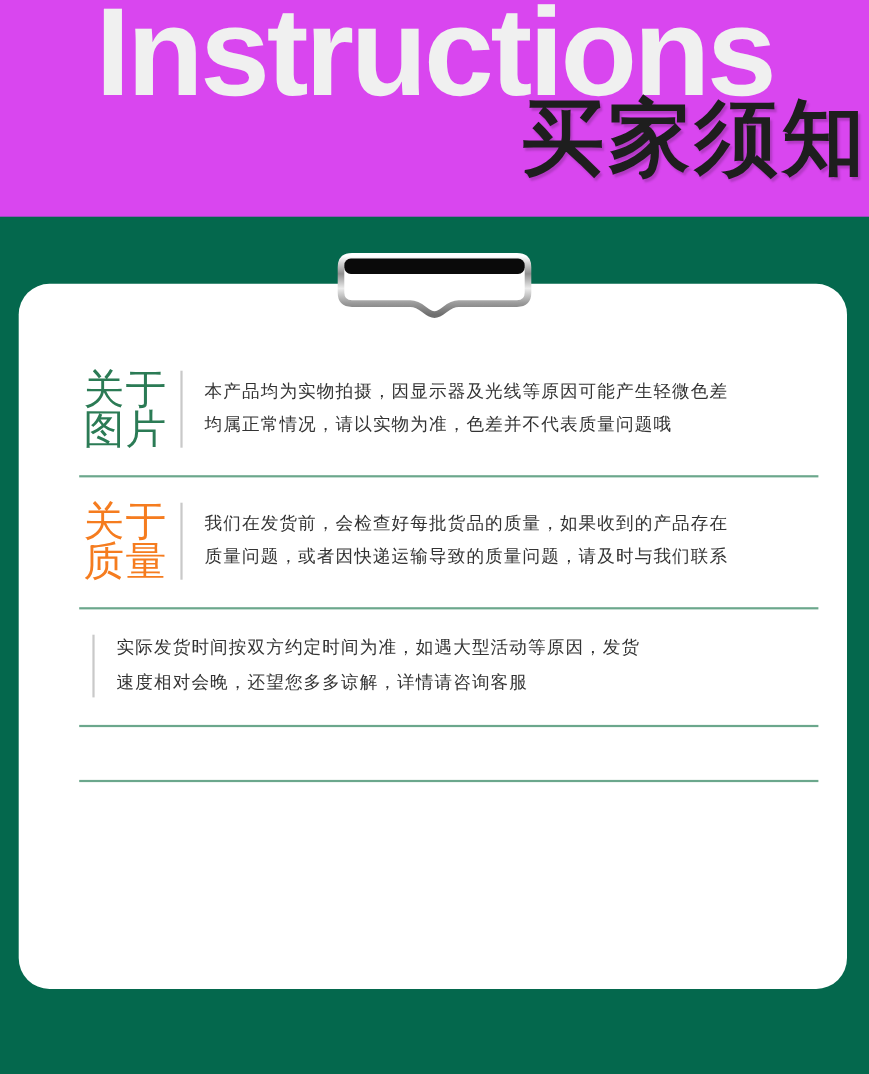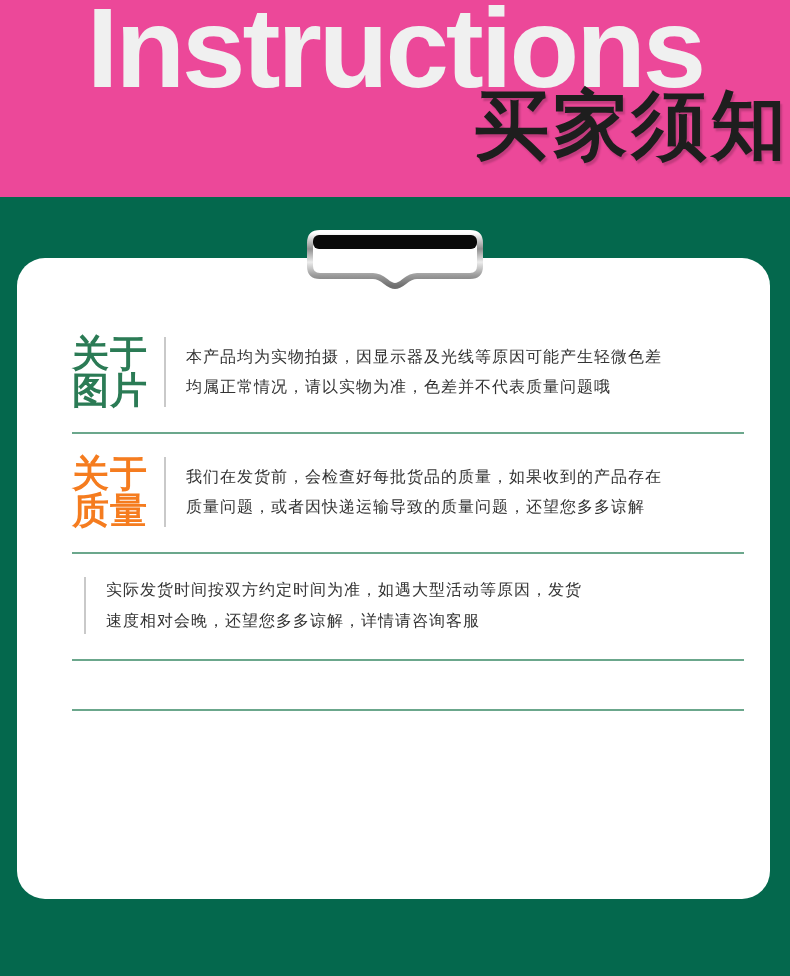--- a/index.html
+++ b/index.html
@@ -12,21 +12,21 @@
     --watermark-gray: #F0F0F0;
     --body-text: #333333;
   }
   * { box-sizing: border-box; }
   html, body { margin: 0; padding: 0; background: #ffffff; }
   .page {
     position: relative;
     width: 790px;
     height: 976px;
     overflow: hidden;
-    background: #ec4899;
+    background: #d946ef;
     font-family: "Liberation Sans", sans-serif;
   }
   .watermark {
     position: absolute;
     top: -12px;
     left: 0;
     width: 100%;
     text-align: center;
     font-size: 114px;
     font-weight: bold;
@@ -82,23 +82,23 @@
     display: flex;
     align-items: center;
     border-bottom: 2px solid var(--sep-green);
     padding: 21px 0 23px 0;
   }
   .sec-label {
     width: 80px;
     min-width: 80px;
     font-size: 37px;
     line-height: 37px;
-    font-weight: bold;
+    font-weight: normal;
     letter-spacing: 1px;
-    text-align: left;
+    text-align: right;
     white-space: pre-line;
   }
   .c-green { color: var(--label-green); }
   .c-orange { color: var(--label-orange); }
   .vdivider {
     width: 2px;
     align-self: stretch;
     margin: 2px 0 2px 12px;
     background: var(--divider-gray);
   }
@@ -131,21 +131,21 @@
         <div class="vdivider"></div>
         <p class="sec-text">本产品均为实物拍摄，因显示器及光线等原因可能产生轻微色差
 均属正常情况，请以实物为准，色差并不代表质量问题哦</p>
       </div>
 
       <div class="section">
         <div class="sec-label c-orange">关于
 质量</div>
         <div class="vdivider"></div>
         <p class="sec-text">我们在发货前，会检查好每批货品的质量，如果收到的产品存在
-质量问题，或者因快递运输导致的质量问题，还望您多多谅解</p>
+质量问题，或者因快递运输导致的质量问题，请及时与我们联系</p>
       </div>
 
       <div class="section">
         <div class="vdivider"></div>
         <p class="sec-text">实际发货时间按双方约定时间为准，如遇大型活动等原因，发货
 速度相对会晚，还望您多多谅解，详情请咨询客服</p>
       </div>
 
       <div class="section">
         <div class="vdivider"></div>

